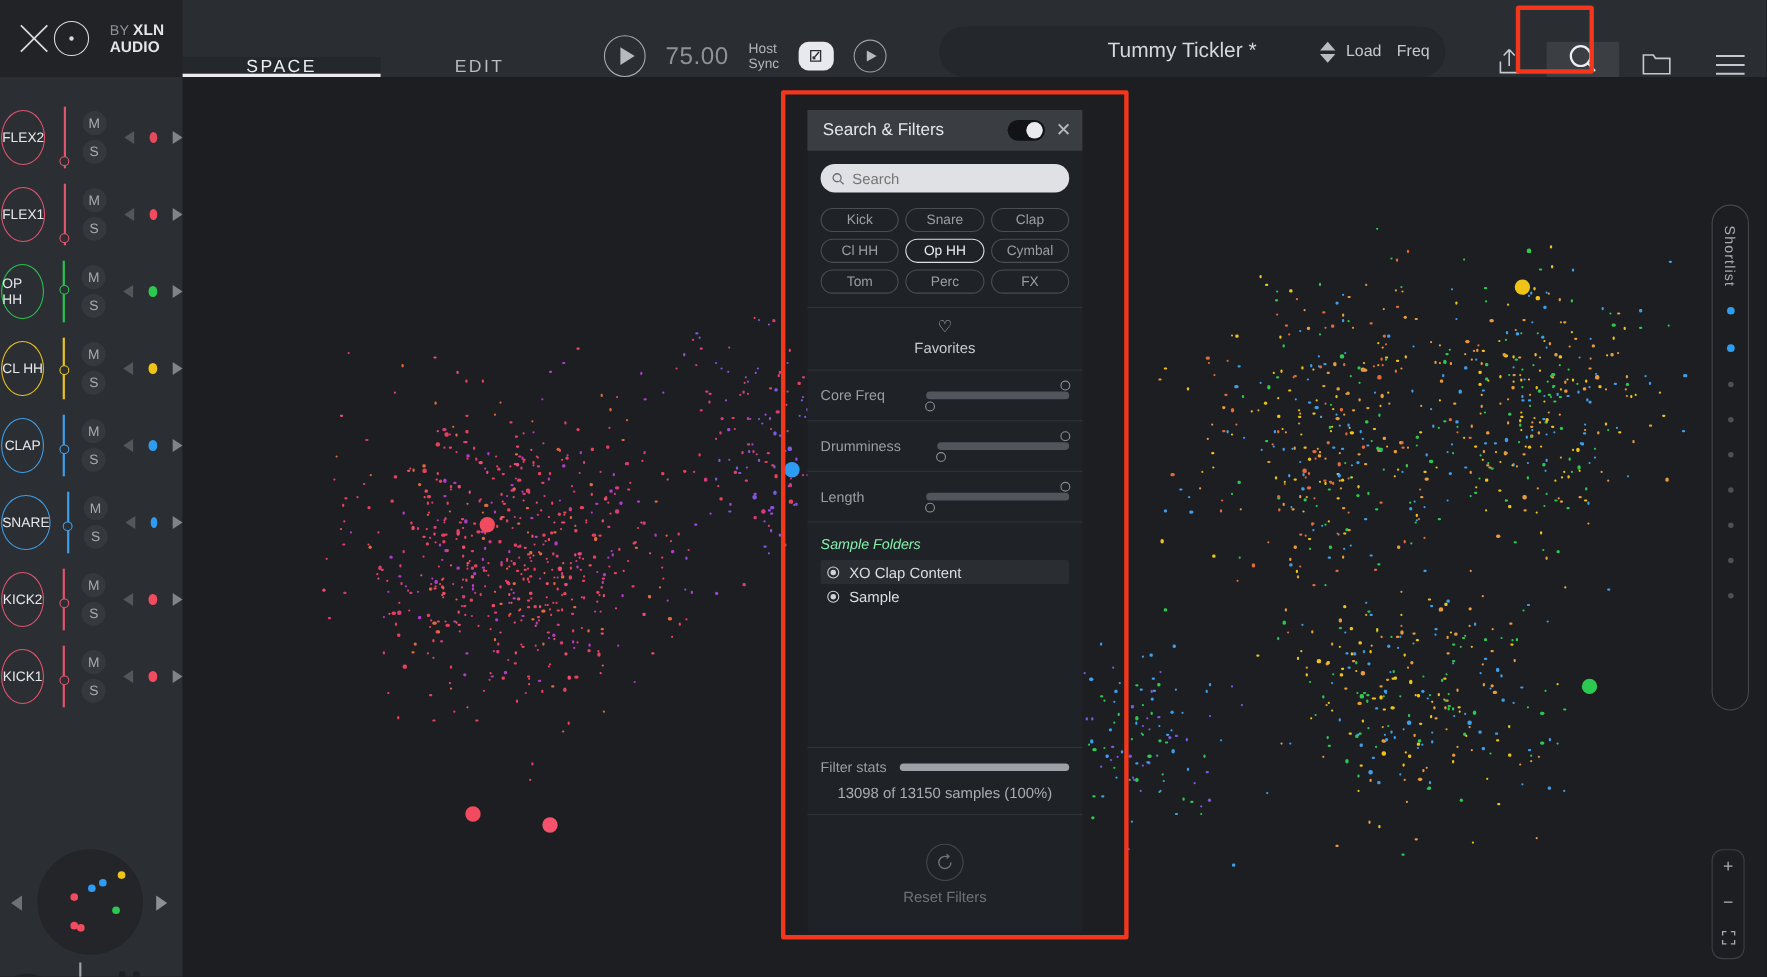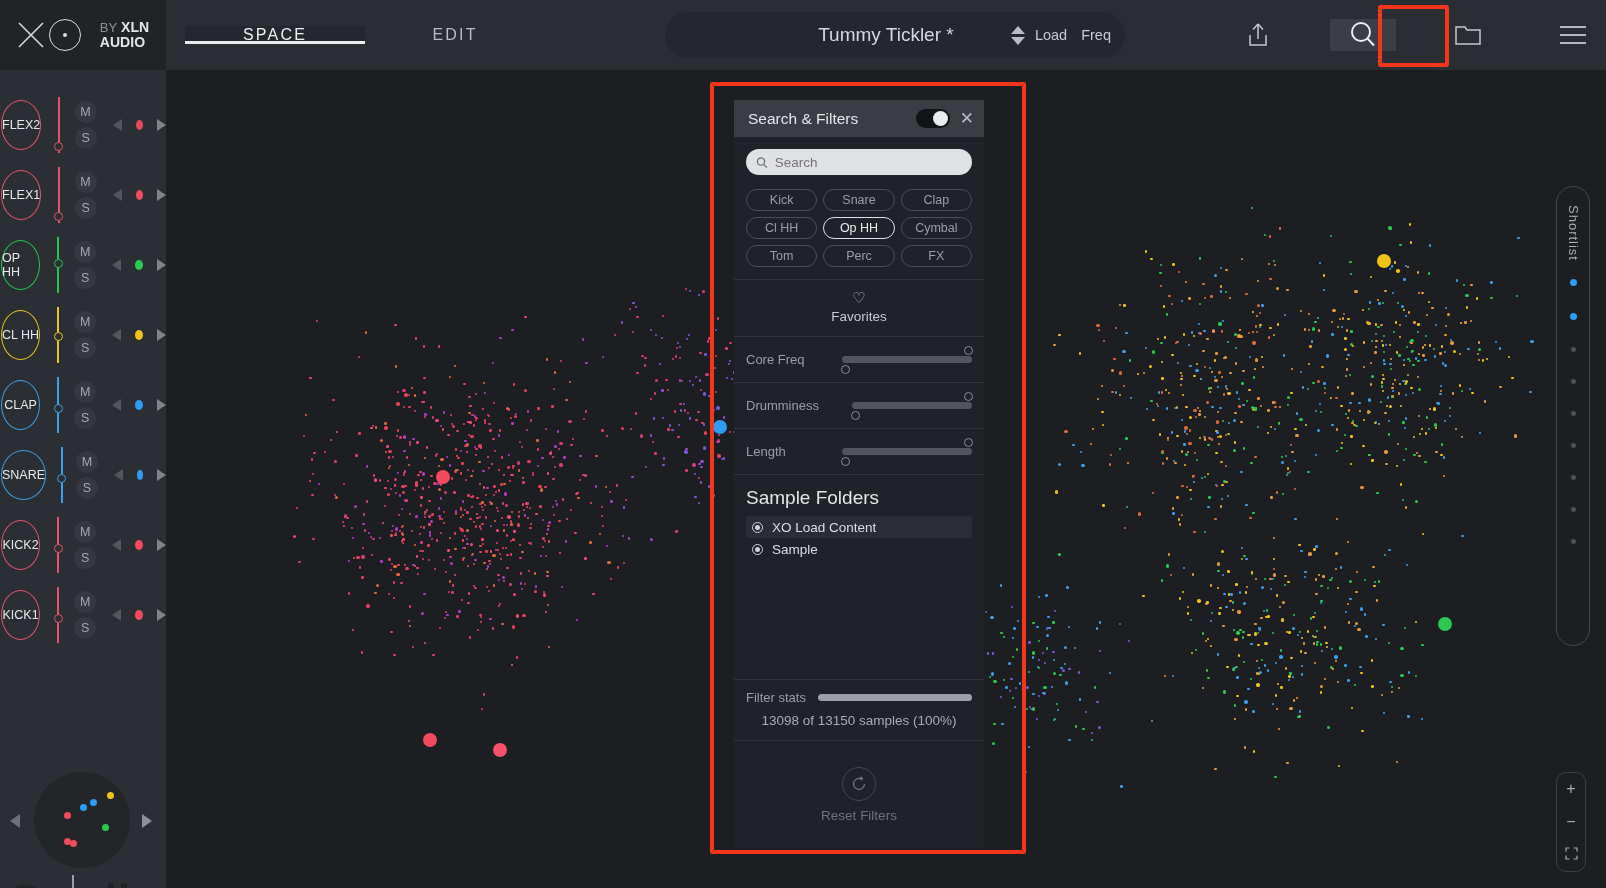--- a/index.html
+++ b/index.html
@@ -6,21 +6,21 @@
   html, body {
     width: 1606px; height: 888px;
     background: #1c1e22;
     font-family: "Liberation Sans", sans-serif;
     overflow: hidden;
   }
   #app { position: relative; width: 1606px; height: 888px; }
 
   
   .topbar { position:absolute; top:0; left:0; width:1606px; height:70px;
-            background:#2a2d32; display:flex; align-items:center;gap:19px; }
+            background:#2a2d32; display:flex; align-items:flex-end; }
   .logo-block { width:166px; height:70px; background:#212326; display:flex;
                 align-items:center; justify-content:center; gap:9px; }
   .logo-mark { position:relative; width:74px; height:40px; }
   .logo-x { position:absolute; left:0; top:6px; width:28px; height:28px; }
   .logo-o { position:absolute; left:32px; top:4px; width:32px; height:32px;
             border:1.6px solid #d8dade; border-radius:50%; }
   .logo-o::after { content:""; position:absolute; left:50%; top:50%;
             width:4px; height:4px; margin:-2px 0 0 -2px; border-radius:50%; background:#d8dade; }
   .logo-text { line-height:1.08; }
   .logo-by { font-size:13px; color:#8d9096; letter-spacing:.2px; }
@@ -141,21 +141,21 @@
   .favs .lbl { margin-top:4px; font-size:13.5px; color:#c8cbd0; }
 
   .slider-row { position:relative; height:46px; padding:0 12px; display:flex; align-items:center; }
   .sl-name { font-size:13px; color:#9b9ea4; width:96px; }
   .sl-track { position:relative; flex:1; height:7px; }
   .sl-fill { position:absolute; top:0; height:7px; border-radius:4px; background:#52555b; }
   .sl-h { position:absolute; width:9px; height:9px; border:1.3px solid #8b8e94;
           border-radius:50%; background:#1f2227; cursor:pointer; }
 
   .folders { padding:12px 12px 0; }
-  .f-title { font-size:19px; color:#e5e5e5; margin-bottom:7px; }
+  .f-title { font-size:13px; color:#86efac; margin-bottom:7px;font-style:italic; }
   .f-row { height:22px; display:flex; align-items:center; gap:9px; padding:0 6px;
            font-size:13.5px; color:#dcdee2; cursor:pointer; border-radius:2px; }
   .f-row.sel { background:#2a2d32; }
   .radio { width:11px; height:11px; border-radius:50%; border:1.4px solid #cfd2d6;
            display:flex; align-items:center; justify-content:center; }
   .radio i { width:5px; height:5px; border-radius:50%; background:#cfd2d6; }
 
   .spacer { flex:1; }
   .stats { border-top:1px solid #303338; padding:10px 12px 12px; }
   .st-row { display:flex; align-items:center; gap:12px; }
@@ -191,20 +191,39 @@
       </div>
     </div>
 
     <div class="nav-tabs">
       <div class="nav-tab active">SPACE</div>
       <div class="nav-tab">EDIT</div>
     </div>
 
     <div class="vsep"></div>
 
+    <div class="transport">
+      <div class="play-circle">
+        <div class="tri"></div>
+      </div>
+      <div class="bpm">75.00</div>
+      <div class="hostsync">
+        <div>Host</div>
+        <div>Sync</div>
+      </div>
+      <div class="pencil-btn">
+        <svg width="16" height="16" viewBox="0 0 16 16">
+            <path d="M3 12.5 L3 3 L12 3 L12 12.5 Z" fill="none" stroke="#2a2d32" stroke-width="1.2"></path>
+            <path d="M10.5 4.2 L5.2 10.5 M5.2 10.5 L5.4 8.3 M5.2 10.5 L7.3 10.2" stroke="#2a2d32" stroke-width="1.3" fill="none"></path>
+          </svg>
+      </div>
+      <div class="mini-play">
+        <div class="tri sm"></div>
+      </div>
+    </div>
 
     <div class="vsep"></div>
 
     <div class="presetwrap">
       <div class="preset">
         <div class="preset-name">Tummy Tickler *</div>
         <div class="spin">
           <i class="up"></i>
             <i class="dn"></i>
         </div>
@@ -2327,21 +2346,21 @@
           </div>
         </div>
 
       <div class="sect folders">
         <div class="f-title">Sample Folders</div>
         <div id="folders">
             <div class="f-row sel">
               <span class="radio">
                 <i></i>
               </span>
-              <span>XO Load Content</span>
+              <span>XO Clap Content</span>
             </div>
             <div class="f-row">
               <span class="radio">
                 <i></i>
               </span>
               <span>Sample</span>
             </div>
           </div>
       </div>
 

